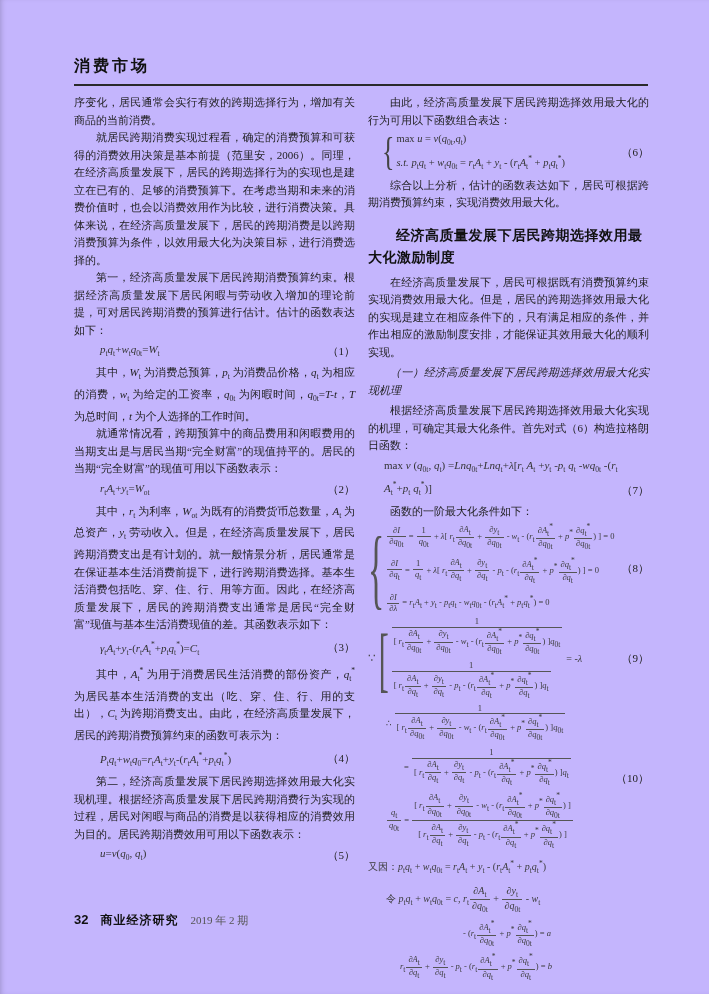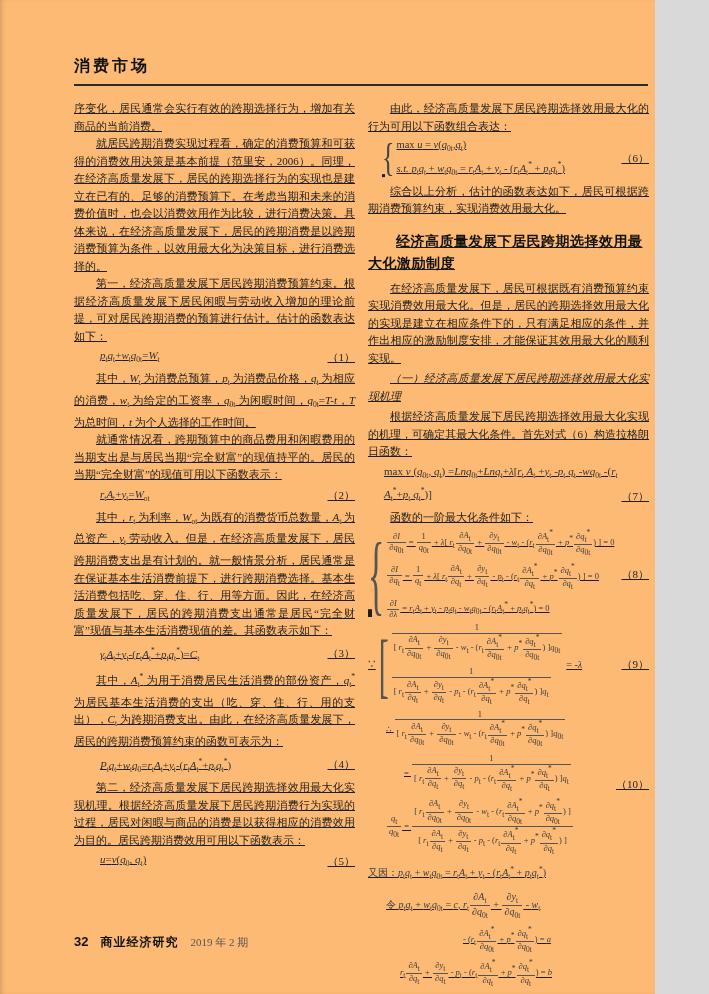--- a/index.html
+++ b/index.html
@@ -1,24 +1,24 @@
 <!DOCTYPE html>
 <html><head>
 <meta charset="utf-8">
 <style>
   html,body{margin:0;padding:0;background:#d9d9d9;}
-  .page{position:relative;width:655px;height:994px;background:#fdba74;overflow:hidden;
+  .page{position:relative;width:709px;height:994px;background:#c4b5fd;overflow:hidden;
         font-family:"Liberation Serif","DejaVu Serif",serif;color:#1e1e1e;
         box-shadow:inset 4px 0 6px -4px rgba(0,0,0,.25);}
   
   .section-header{position:absolute;left:74px;top:56px;font-family:"Liberation Sans","DejaVu Sans",sans-serif;
         font-weight:bold;font-size:16px;letter-spacing:3px;color:#111;}
   .header-rule{position:absolute;left:74px;width:574px;top:84px;height:2px;background:#2a2a2a;}
   
-  .col{position:absolute;top:100px;width:281px;font-size:11px;line-height:17.5px;text-align:justify;text-decoration:underline;}
+  .col{position:absolute;top:94px;width:281px;font-size:11px;line-height:17.5px;text-align:justify;}
   .col-left{left:74px;}
   .col-right{left:368px;}
   p.body{margin:0;text-indent:22px;}
   p.noindent{text-indent:0;}
   h2.colhead{font-family:"Liberation Sans","DejaVu Sans",sans-serif;font-size:14px;font-weight:bold;
         line-height:22px;margin:12px 0 6px 0;text-indent:28px;letter-spacing:.5px;color:#111;text-align:left;}
   .subhead{font-style:italic;text-indent:22px;margin:3px 0;font-size:11px;}
   
   .formula{display:flex;align-items:center;margin:3px 0;color:#333;}
   .f-body{flex:1;font-style:normal;padding-left:26px;font-size:11px;line-height:15px;}
@@ -37,21 +37,21 @@
   .bigbracket{font-size:30px;font-weight:200;color:#555;transform:scaleY(2.4);display:inline-block;margin:0 2px;}
   .stack{display:flex;flex-direction:column;gap:5px;}
   .stack-row{white-space:nowrap;}
   .because{font-size:12px;color:#444;margin-right:1px;}
   .eqtail{margin-left:3px;font-size:10px;}
   .mline{margin:5px 0;color:#3a3a3a;}
   .indent1{padding-left:18px;}
   .indent2{padding-left:32px;}
   .indent3{padding-left:95px;}
   
-  .footer{position:absolute;left:74px;top:934px;display:flex;align-items:baseline;gap:12px;}
+  .footer{position:absolute;left:74px;top:912px;display:flex;align-items:baseline;gap:12px;}
   .footer .pagenum{font-family:"Liberation Sans","DejaVu Sans",sans-serif;font-weight:bold;font-size:13px;color:#111;}
   .footer .journal{font-family:"Liberation Sans","DejaVu Sans",sans-serif;font-weight:bold;font-size:12px;color:#111;letter-spacing:1px;}
   .footer .issue{font-size:11px;color:#555;text-align:right;}
 </style>
 </head>
 <body>
 
 <div class="page">
 
   <div class="section-header">消费市场</div>

